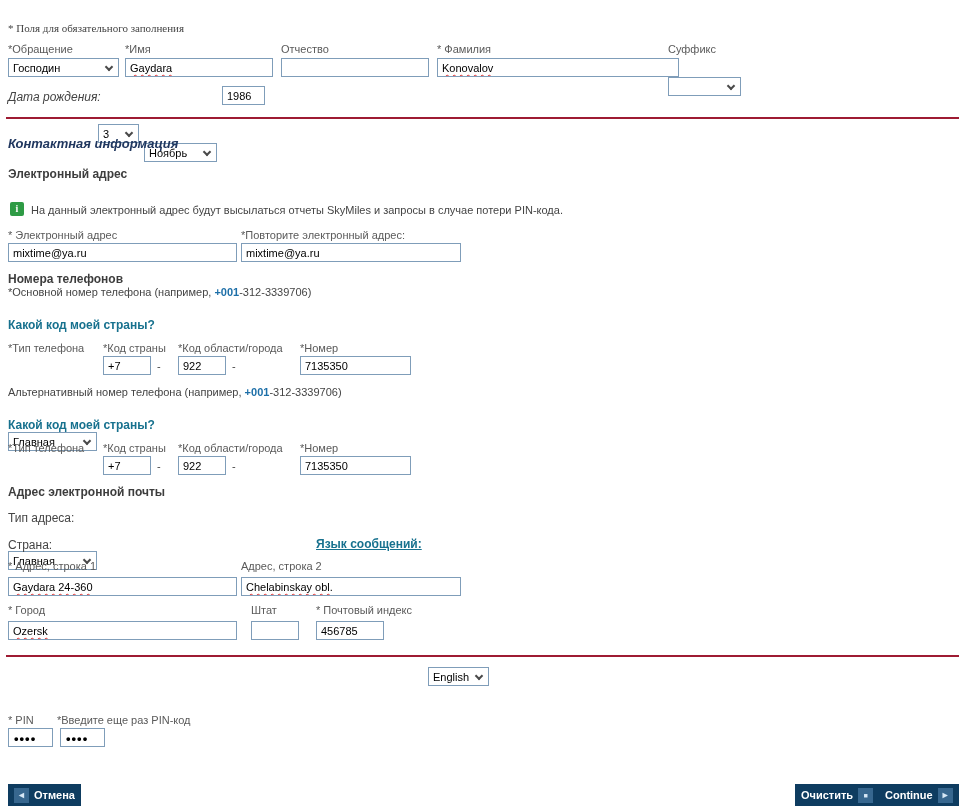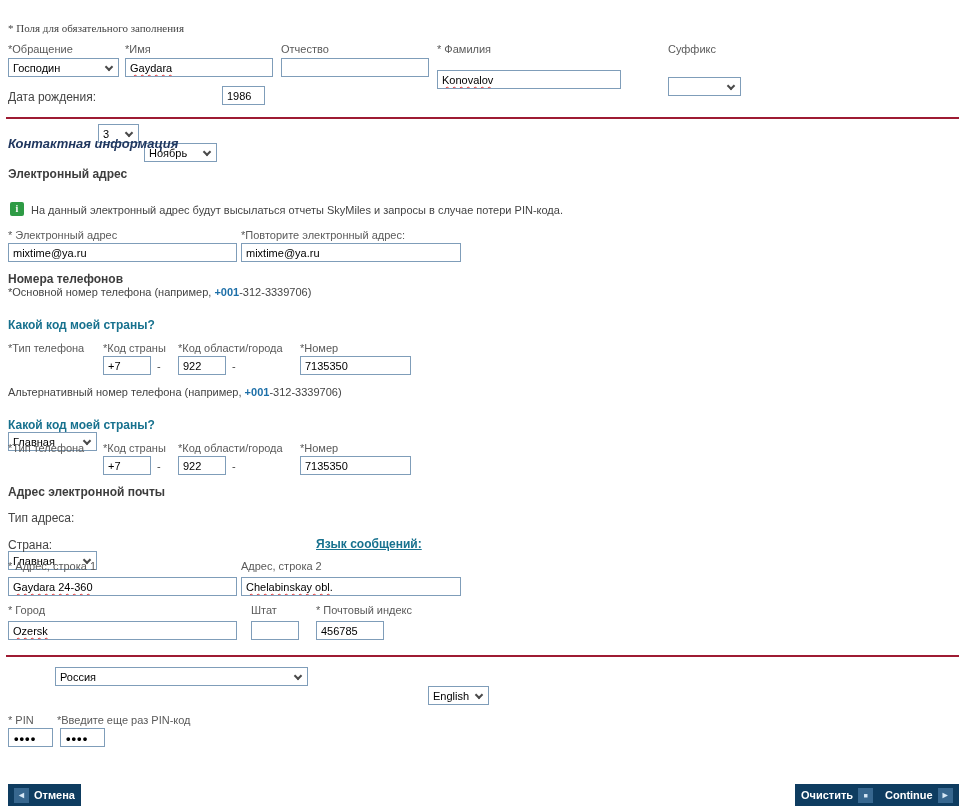--- a/index.html
+++ b/index.html
@@ -50,29 +50,29 @@
   <div class="abs selectbox" style="left:8px; top:58px; width:111px;">
     <span>Господин</span>
     <span class="chev"></span>
   </div>
   <div class="abs textbox" style="left:125px; top:58px; width:148px;">
     <span class="spell">Gaydara</span>
   </div>
   <div class="abs textbox" style="left:281px; top:58px; width:148px;">
     <span></span>
   </div>
-  <div class="abs textbox" style="left:437px; top:70px; width:184px;">
+  <div class="abs textbox" style="left:437px; top:58px; width:242px;">
     <span class="spell">Konovalov</span>
   </div>
   <div class="abs selectbox" style="left:668px; top:58px; width:73px;">
     <span></span>
     <span class="chev"></span>
   </div>
 
-  <div class="abs txt" style="left:8px; top:90px; font-size:12px;">Дата рождения:</div>
+  <div class="abs txt" style="left:8px; top:90px; font-size:12px;font-style:italic;">Дата рождения:</div>
   <div class="abs selectbox" style="left:98px; top:86px; width:41px;">
     <span>3</span>
     <span class="chev"></span>
   </div>
   <div class="abs selectbox" style="left:144px; top:86px; width:73px;">
     <span>Ноябрь</span>
     <span class="chev"></span>
   </div>
   <div class="abs textbox" style="left:222px; top:86px; width:43px;">
     <span>1986</span>
@@ -152,24 +152,20 @@
 
   <div class="abs subhead" style="left:8px; top:485px;">Адрес электронной почты</div>
 
   <div class="abs txt" style="left:8px; top:511px; font-size:12px;">Тип адреса:</div>
   <div class="abs selectbox" style="left:80px; top:507px; width:67px;">
     <span>Главная</span>
     <span class="chev"></span>
   </div>
 
   <div class="abs txt" style="left:8px; top:538px; font-size:12px;">Страна:</div>
-  <div class="abs selectbox" style="left:55px; top:534px; width:253px;">
-    <span>Россия</span>
-    <span class="chev"></span>
-  </div>
   <div class="abs teallink" style="left:316px; top:537px;text-decoration:underline;">Язык сообщений:</div>
   <div class="abs selectbox" style="left:428px; top:534px; width:61px;">
     <span>English</span>
     <span class="chev"></span>
   </div>
 
   <div class="abs lbl" style="left:8px;   top:560px;">* Адрес, строка 1</div>
   <div class="abs lbl" style="left:241px; top:560px;">Адрес, строка 2</div>
   <div class="abs textbox" style="left:8px; top:577px; width:229px;">
     <span class="spell">Gaydara 24-360</span>

